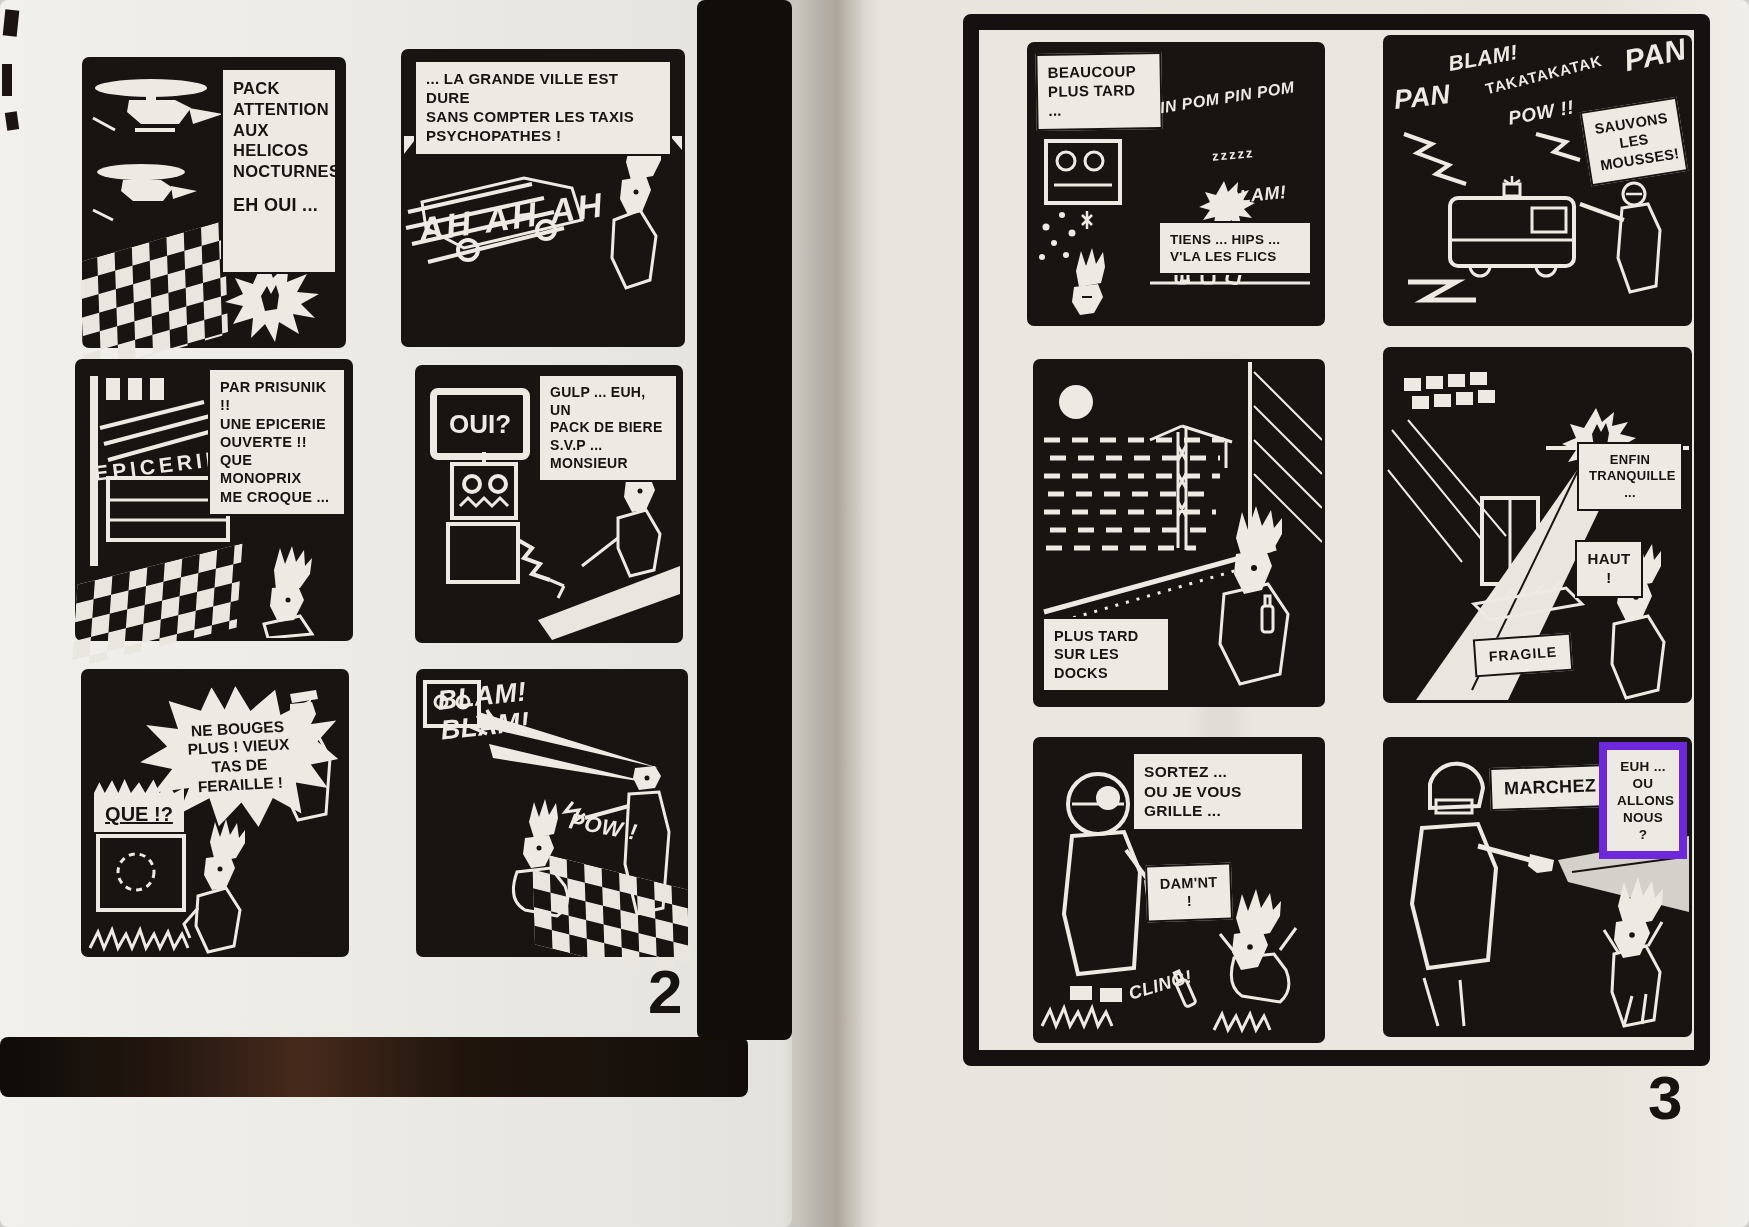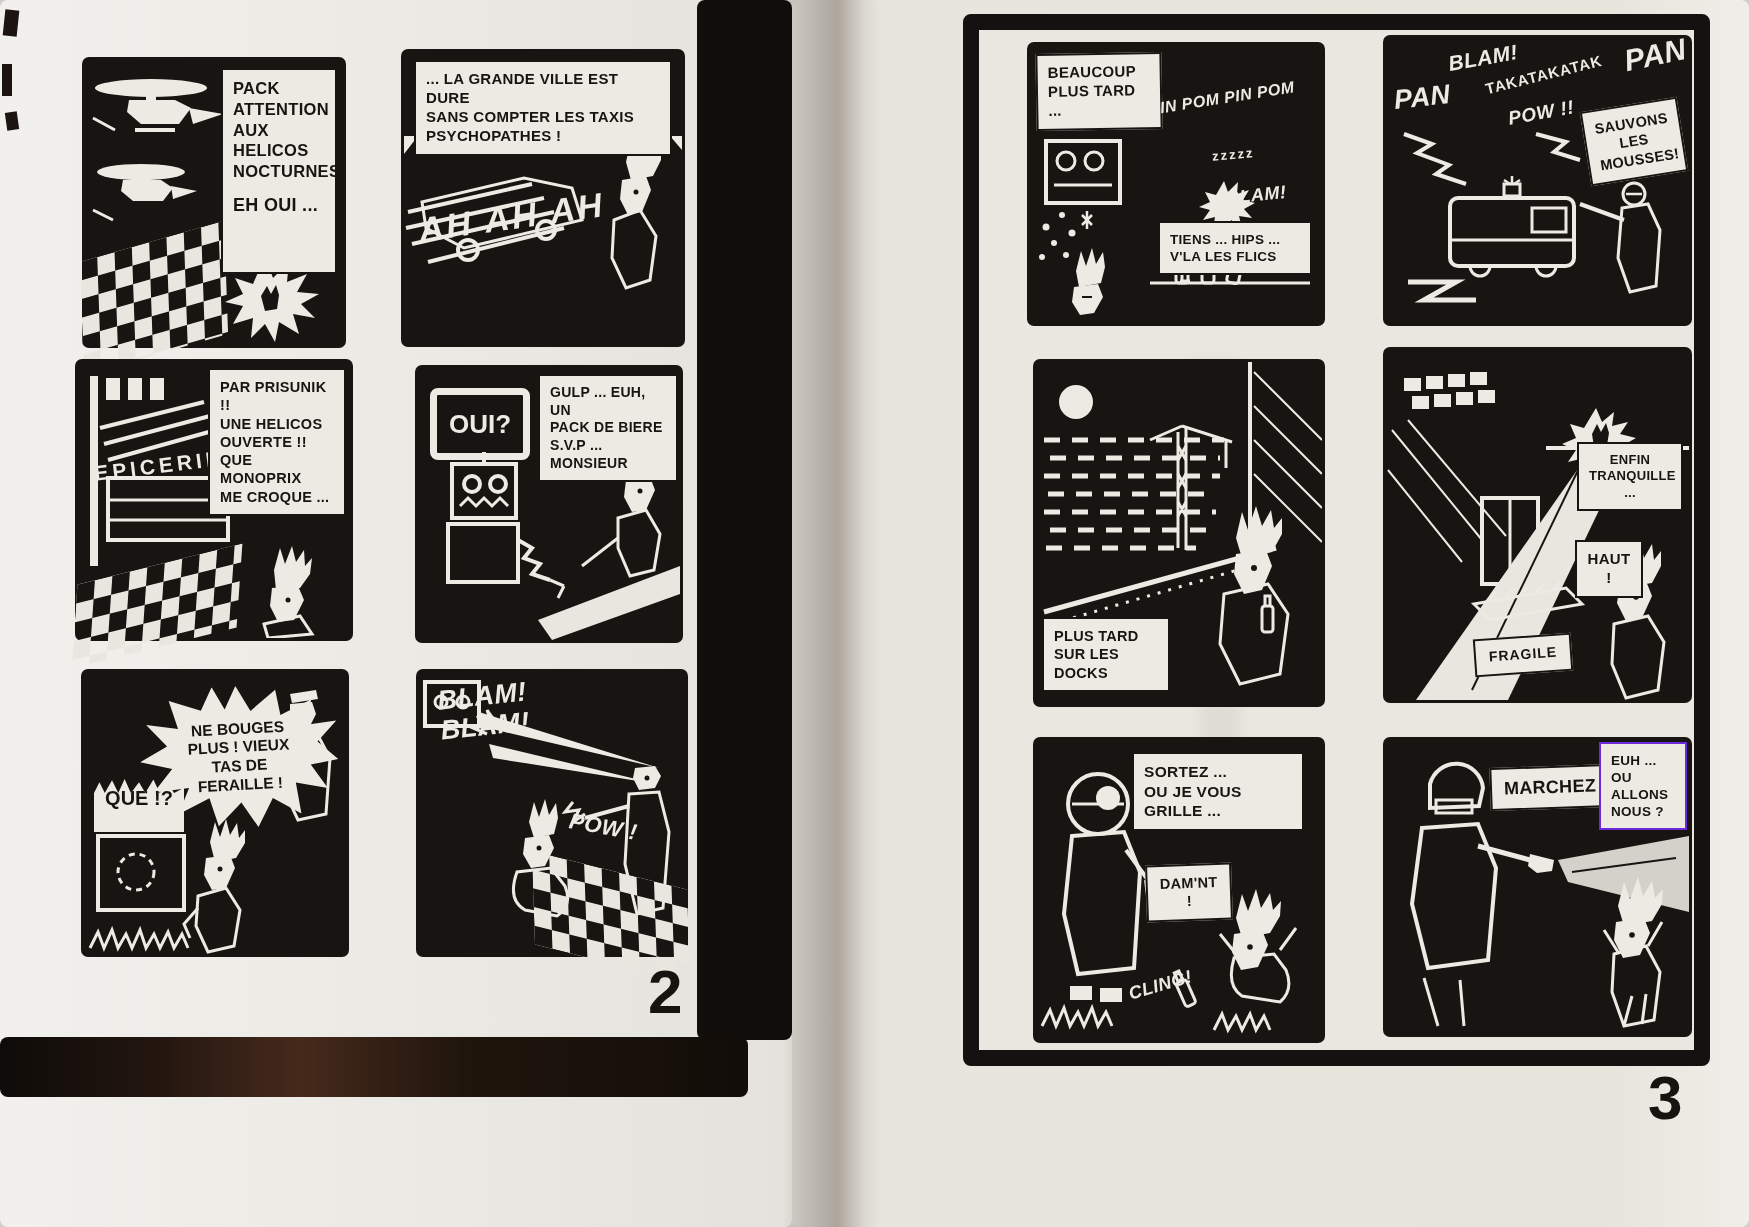--- a/index.html
+++ b/index.html
@@ -22,22 +22,22 @@
   .txt{white-space:pre-line;}
   .bub{position:absolute;background:#edeae3;color:#181411;border:2px solid #181411;
        padding:8px 10px;font-weight:bold;line-height:1.26;letter-spacing:.3px;box-sizing:border-box;}
   .noborder{border:none;}
   .sfx{position:absolute;color:#edeae3;font-weight:bold;letter-spacing:.5px;}
   .ital{font-style:italic;}
   .burst{position:absolute;background:#edeae3;color:#181411;font-weight:bold;
          display:flex;align-items:center;justify-content:center;text-align:center;
          clip-path:polygon(50% 0%,57% 18%,70% 4%,72% 22%,88% 12%,84% 30%,100% 28%,90% 42%,100% 55%,86% 58%,94% 75%,78% 70%,80% 92%,66% 80%,58% 100%,50% 82%,38% 98%,34% 78%,18% 88%,24% 70%,6% 72%,16% 56%,0% 50%,14% 40%,4% 24%,20% 28%,16% 8%,32% 16%,38% 0%,44% 16%);}
   .jagtop{position:absolute;background:#edeae3;color:#181411;font-weight:bold;
-          display:flex;align-items:flex-end;justify-content:center;padding-bottom:22px;box-sizing:border-box;
-          clip-path:polygon(0 28%,6% 8%,12% 28%,20% 4%,27% 28%,34% 2%,41% 28%,50% 8%,57% 28%,66% 3%,73% 28%,82% 10%,89% 28%,100% 18%,100% 100%,0 100%);}
+          display:flex;align-items:flex-end;justify-content:center;padding-bottom:6px;box-sizing:border-box;
+          clip-path:polygon(0 28%,6% 8%,12% 28%,20% 4%,27% 28%,34% 2%,41% 28%,50% 8%,57% 28%,66% 3%,73% 28%,82% 10%,89% 28%,100% 18%,100% 100%,0 100%);text-decoration:underline;}
   .checker{position:absolute;background:repeating-conic-gradient(#e9e6df 0% 25%,transparent 0% 50%);
            background-size:36px 36px;}
   .pagenum{position:absolute;font-weight:bold;font-size:62px;color:#171310;}
   .ghost{position:absolute;background:#93908a;opacity:.12;filter:blur(6px);}
   .mark{position:absolute;background:#1c1410;}
 </style>
 </head>
 <body>
 
 <div class="stage">
@@ -106,21 +106,21 @@
       <path d="M30 138 h120 M30 158 h120" stroke="#edeae3" stroke-width="3" fill="none"></path>
       <path d="M196 208 l6 -22 5 16 7 -18 4 16 8 -12 1 16 7 -8 -2 16 -10 14 -24 2 z" fill="#edeae3"></path>
       <path d="M194 226 l26 -2 6 14 -10 20 -16 2 -8 -16 z" fill="#edeae3"></path>
       <circle cx="210" cy="238" r="2.5" fill="#181411"></circle>
       <path d="M186 262 l36 -8 12 18 -44 4 z" stroke="#edeae3" stroke-width="3" fill="none"></path>
     </svg>
     <div class="checker" style="left:-6px;bottom:-8px;width:170px;height:80px;transform:rotate(-14deg) skewX(-18deg)"></div>
     <div class="sfx" style="left:16px;top:92px;font-size:21px;transform:rotate(-7deg);letter-spacing:4px">EPICERIE</div>
     <div class="bub" style="right:4px;top:6px;width:138px;font-size:14.5px">
       <span class="txt">PAR PRISUNIK !!
-UNE HELICOS
+UNE EPICERIE
 OUVERTE !!
 QUE MONOPRIX
 ME CROQUE ...</span>
     </div>
   </div>
 
   <div class="panel" style="left:418px;top:368px;width:262px;height:272px">
     <svg class="art" viewBox="0 0 262 272">
       <rect x="34" y="96" width="64" height="54" stroke="#edeae3" stroke-width="4" fill="none"></rect>
       <circle cx="54" cy="116" r="8" stroke="#edeae3" stroke-width="4" fill="none"></circle>
@@ -394,21 +394,21 @@
       <path d="M230 182 l28 -4 6 15 -10 22 -17 3 -9 -18 z" fill="#edeae3"></path>
       <circle cx="246" cy="195" r="2.8" fill="#181411"></circle>
       <path d="M228 214 l32 -8 14 26 -6 48 -30 6 -12 -34 z" stroke="#edeae3" stroke-width="3" fill="none"></path>
       <path d="M232 212 l-14 -22 M262 206 l14 -24" stroke="#edeae3" stroke-width="3"></path>
       <path d="M238 286 l8 -30 M256 284 l4 -30" stroke="#edeae3" stroke-width="3"></path>
       <path d="M38 238 l14 48 M74 240 l4 46" stroke="#edeae3" stroke-width="3"></path>
     </svg>
     <div class="bub" style="left:104px;top:26px;width:120px;font-size:18px;text-align:center;transform:rotate(-2deg)">
       <span>MARCHEZ</span>
     </div>
-    <div class="bub noborder" style="right:2px;top:2px;width:88px;font-size:13.5px;border:2px solid #6d28d9">
+    <div class="bub noborder" style="right:2px;top:2px;width:88px;font-size:13.5px;text-align:center;border:8px solid #6d28d9">
       <span class="txt">EUH ...
 OU
 ALLONS
 NOUS ?</span>
     </div>
   </div>
 
   <div class="pagenum" style="left:1648px;top:1062px">3</div>
 
 </div>

